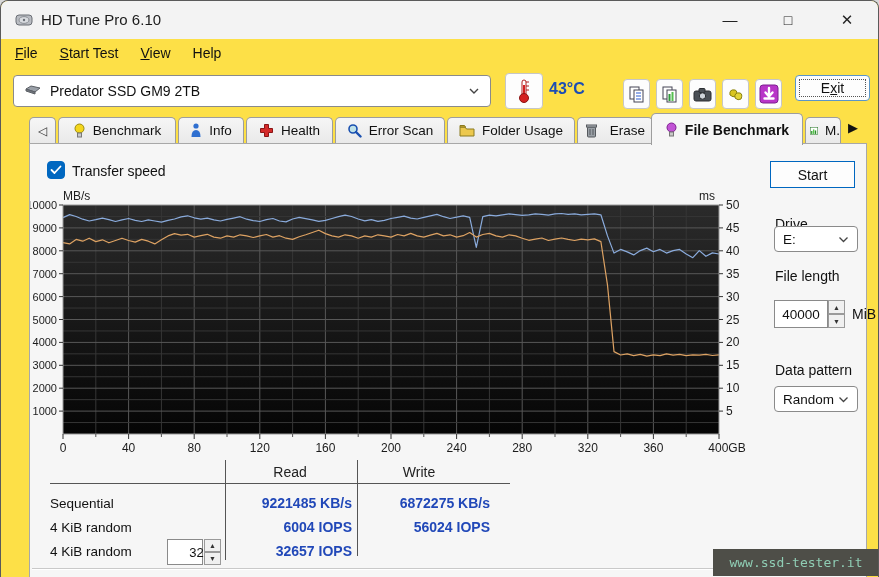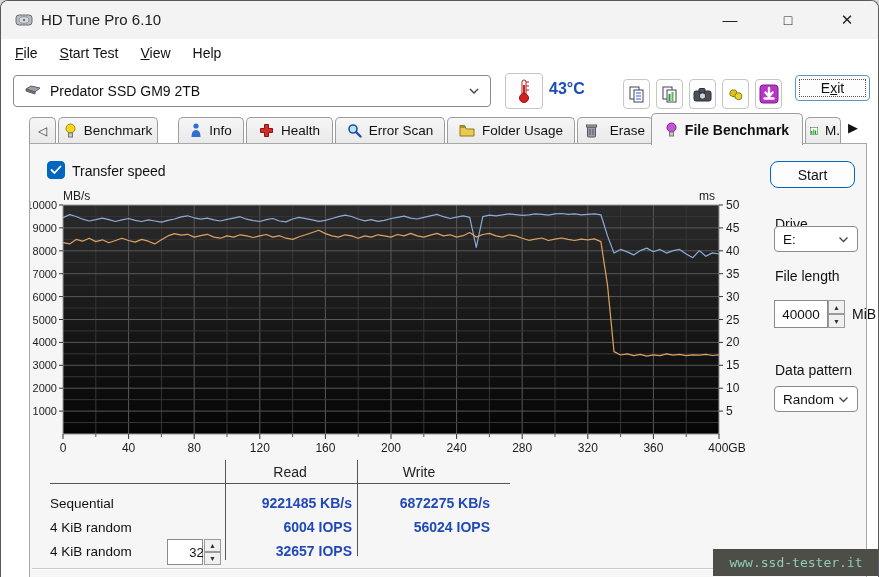--- a/index.html
+++ b/index.html
@@ -1,17 +1,17 @@
 <!DOCTYPE html>
 <html><head>
 <meta charset="utf-8">
 <style>
   html,body{margin:0;padding:0;background:#d8d8d8;}
   *{box-sizing:border-box;font-family:"Liberation Sans",sans-serif;}
-  #window{position:relative;width:879px;height:577px;background:#ffffff;overflow:hidden;
+  #window{position:relative;width:879px;height:577px;background:#fde047;overflow:hidden;
           border:1px solid #5a5a5a;border-bottom:none;border-radius:8px 8px 0 0;}
   .abs{position:absolute;}
   
   .titlebar{left:0;top:0;width:879px;height:38px;background:#f3f3f3;}
   .title-text{left:40px;top:10px;font-size:15px;color:#1b1b1b;}
   .winbtn{width:46px;height:37px;top:0;display:flex;align-items:center;justify-content:center;
           font-size:15px;color:#222;}
   
   .menubar{left:0;top:38px;width:879px;height:27px;display:flex;align-items:center;padding-left:14px;gap:22px;}
   .menu-item{font-size:14px;color:#111;}
@@ -31,21 +31,21 @@
        font-size:13.5px;color:#111;top:116px;height:26px;z-index:2;}
   .tab.active{top:112px;height:32px;background:#f6f6f6;font-weight:bold;z-index:4;font-size:14px;}
   
   .panel{left:28px;top:142px;width:838px;height:436px;background:#f6f6f6;border:1px solid #a8a8a8;z-index:1;}
   .checkbox{left:17px;top:17px;width:18px;height:18px;background:#0067c0;border:1px solid #0067c0;border-radius:4px;
             display:flex;align-items:center;justify-content:center;}
   .cb-label{left:42px;top:19px;font-size:14px;color:#111;}
   
   .ctl-label{font-size:14px;color:#111;}
   .btn-start{left:740px;top:17px;width:85px;height:27px;background:#fdfdfd;border:1px solid #0067c0;
-             border-radius:8px;display:flex;align-items:center;justify-content:center;font-size:14px;color:#111;}
+             border-radius:0;display:flex;align-items:center;justify-content:center;font-size:14px;color:#111;}
   .select{width:84px;height:26px;background:#fff;border:1px solid #8a8a8a;border-radius:4px;
           display:flex;align-items:center;padding:0 8px;font-size:13.5px;color:#111;}
   .select .chev{margin-left:auto;}
   .numbox{left:744px;top:156px;width:54px;height:28px;background:#fff;border:1px solid #8a8a8a;
           display:flex;align-items:center;justify-content:center;font-size:13.5px;color:#111;}
   .spin{width:17px;height:14px;background:#f0f0f0;border:1px solid #9a9a9a;display:flex;align-items:center;
         justify-content:center;font-size:7px;color:#333;line-height:1;}
   
   .res-label{font-size:13.5px;color:#111;}
   .res-head{font-size:14px;color:#222;text-align:center;}
@@ -146,21 +146,21 @@
     </svg>
   </div>
 
   <div class="abs exit-btn">
     <span><span>E</span><span class="u">x</span><span>it</span></span>
   </div>
 
   <div class="abs tab" style="left:28px;width:27px;">
     <span style="font-size:12px;color:#333;">◁</span>
   </div>
-  <div class="abs tab" style="left:57px;width:100px;">
+  <div class="abs tab" style="left:57px;width:118px;">
     <svg width="13" height="15" viewBox="0 0 13 15">
       <circle cx="6.5" cy="5.5" r="4.5" fill="#f4d61c" stroke="#9a8a10"></circle>
         <rect x="4.5" y="10" width="4" height="4" fill="#c9c9c9" stroke="#777"></rect>
     </svg>
     <span>Benchmark</span>
   </div>
   <div class="abs tab" style="left:177px;width:66px;">
     <svg width="12" height="15" viewBox="0 0 12 15">
       <circle cx="6" cy="3" r="2.6" fill="#2f6fd0"></circle>
         <path d="M1.5 14 Q1.5 7 6 7 Q10.5 7 10.5 14 Z" fill="#2f6fd0"></path>

